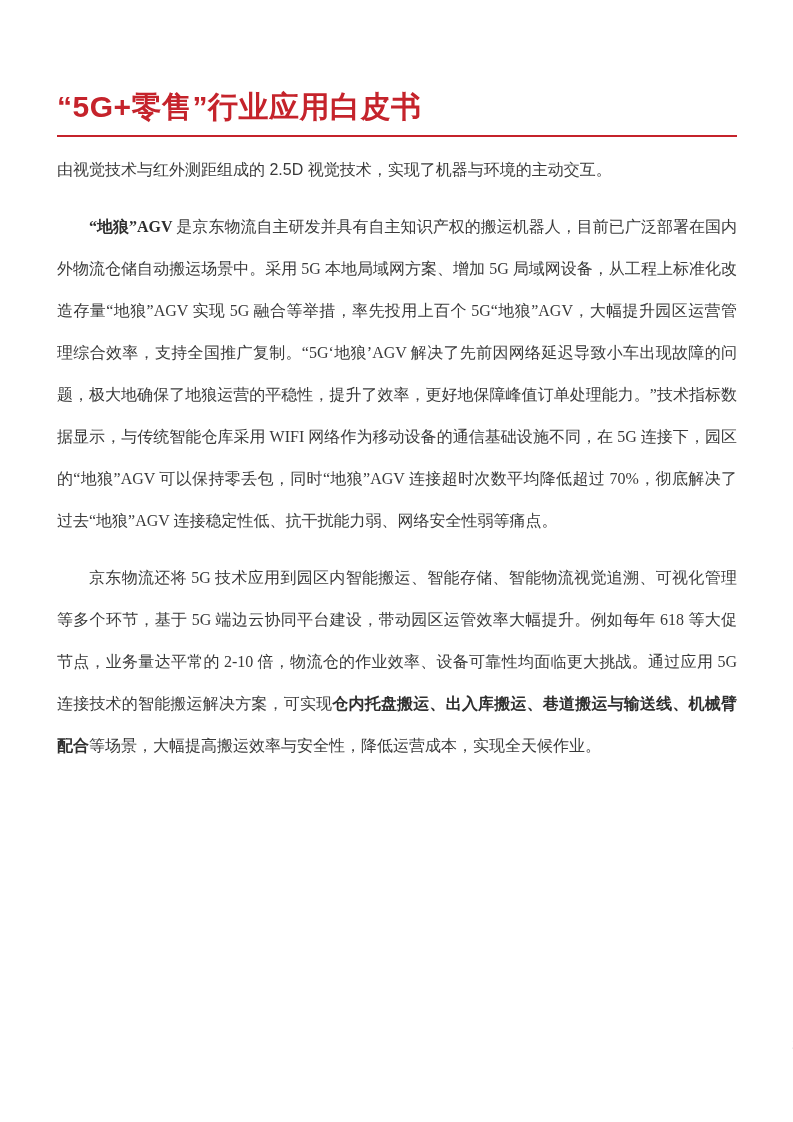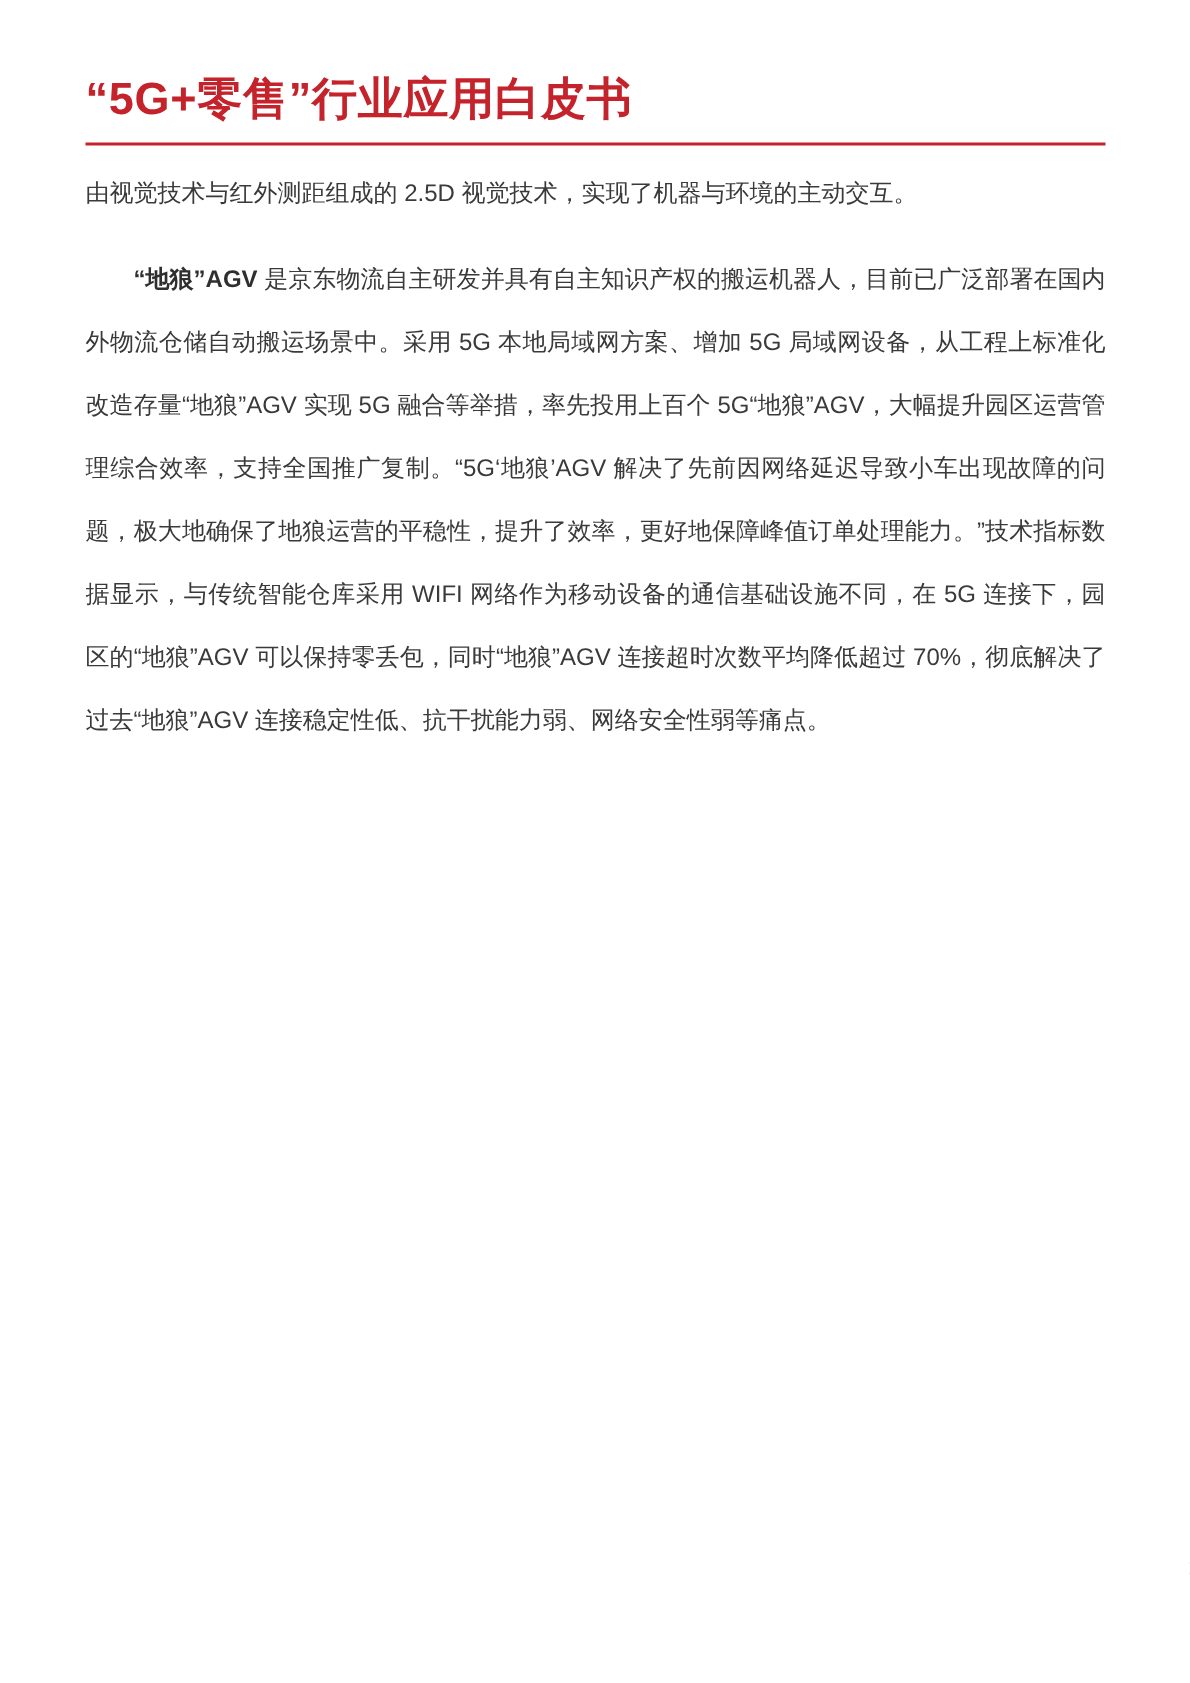--- a/index.html
+++ b/index.html
@@ -16,21 +16,21 @@
     overflow: hidden;
     font-family: "Liberation Sans", "DejaVu Sans", sans-serif;
   }
   .content {
     position: absolute;
     left: 57px;
     top: 0;
     width: 680px;
   }
   .doc-header {
-    padding-top: 48px;
+    padding-top: 88px;
   }
   .doc-title {
     margin: 0;
     font-size: 30px;
     line-height: 38px;
     font-weight: 700;
     color: #C5232B;
     letter-spacing: 0.5px;
   }
   .title-rule {
@@ -45,20 +45,21 @@
     color: #3A3A3A;
     text-align: justify;
   }
   .doc-body p.para {
     margin: 0 0 15px 0;
     text-align: justify;
     text-align-last: left;
   }
   .doc-body p.para.indent {
     text-indent: 2em;
+    font-family: Liberation Serif, serif;
   }
   .doc-body .bold {
     font-weight: 700;
     color: #2F2F2F;
   }
   .page-footer {
     position: absolute;
     left: 0;
     top: 1036px;
     width: 100%;
@@ -76,18 +77,19 @@
 
 <div class="page">
   <div class="content">
     <header class="doc-header">
       <h1 class="doc-title">“5G+零售”行业应用白皮书</h1>
       <div class="title-rule"></div>
     </header>
     <main class="doc-body">
         <p class="para"><span>由视觉技术与红外测距组成的 2.5D 视觉技术，实现了机器与环境的主动交互。</span></p>
         <p class="para indent"><span class="bold">“地狼”AGV </span><span>是京东物流自主研发并具有自主知识产权的搬运机器人，目前已广泛部署在国内外物流仓储自动搬运场景中。采用 5G 本地局域网方案、增加 5G 局域网设备，从工程上标准化改造存量“地狼”AGV 实现 5G 融合等举措，率先投用上百个 5G“地狼”AGV，大幅提升园区运营管理综合效率，支持全国推广复制。“5G‘地狼’AGV 解决了先前因网络延迟导致小车出现故障的问题，极大地确保了地狼运营的平稳性，提升了效率，更好地保障峰值订单处理能力。”技术指标数据显示，与传统智能仓库采用 WIFI 网络作为移动设备的通信基础设施不同，在 5G 连接下，园区的“地狼”AGV 可以保持零丢包，同时“地狼”AGV 连接超时次数平均降低超过 70%，彻底解决了过去“地狼”AGV 连接稳定性低、抗干扰能力弱、网络安全性弱等痛点。</span></p>
+        <p class="para indent"><span>京东物流还将 5G 技术应用到园区内智能搬运、智能存储、智能物流视觉追溯、可视化管理等多个环节，基于 5G 端边云协同平台建设，带动园区运管效率大幅提升。例如每年 618 等大促节点，业务量达平常的 2-10 倍，物流仓的作业效率、设备可靠性均面临更大挑战。通过应用 5G 连接技术的智能搬运解决方案，可实现</span><span class="bold">仓内托盘搬运、出入库搬运、巷道搬运与输送线、机械臂配合</span><span>等场景，大幅提高搬运效率与安全性，降低运营成本，实现全天候作业。</span></p>
       </main>
   </div>
   <footer class="page-footer">
     <span class="page-number">36</span>
   </footer>
 </div>
 
 </body></html>

